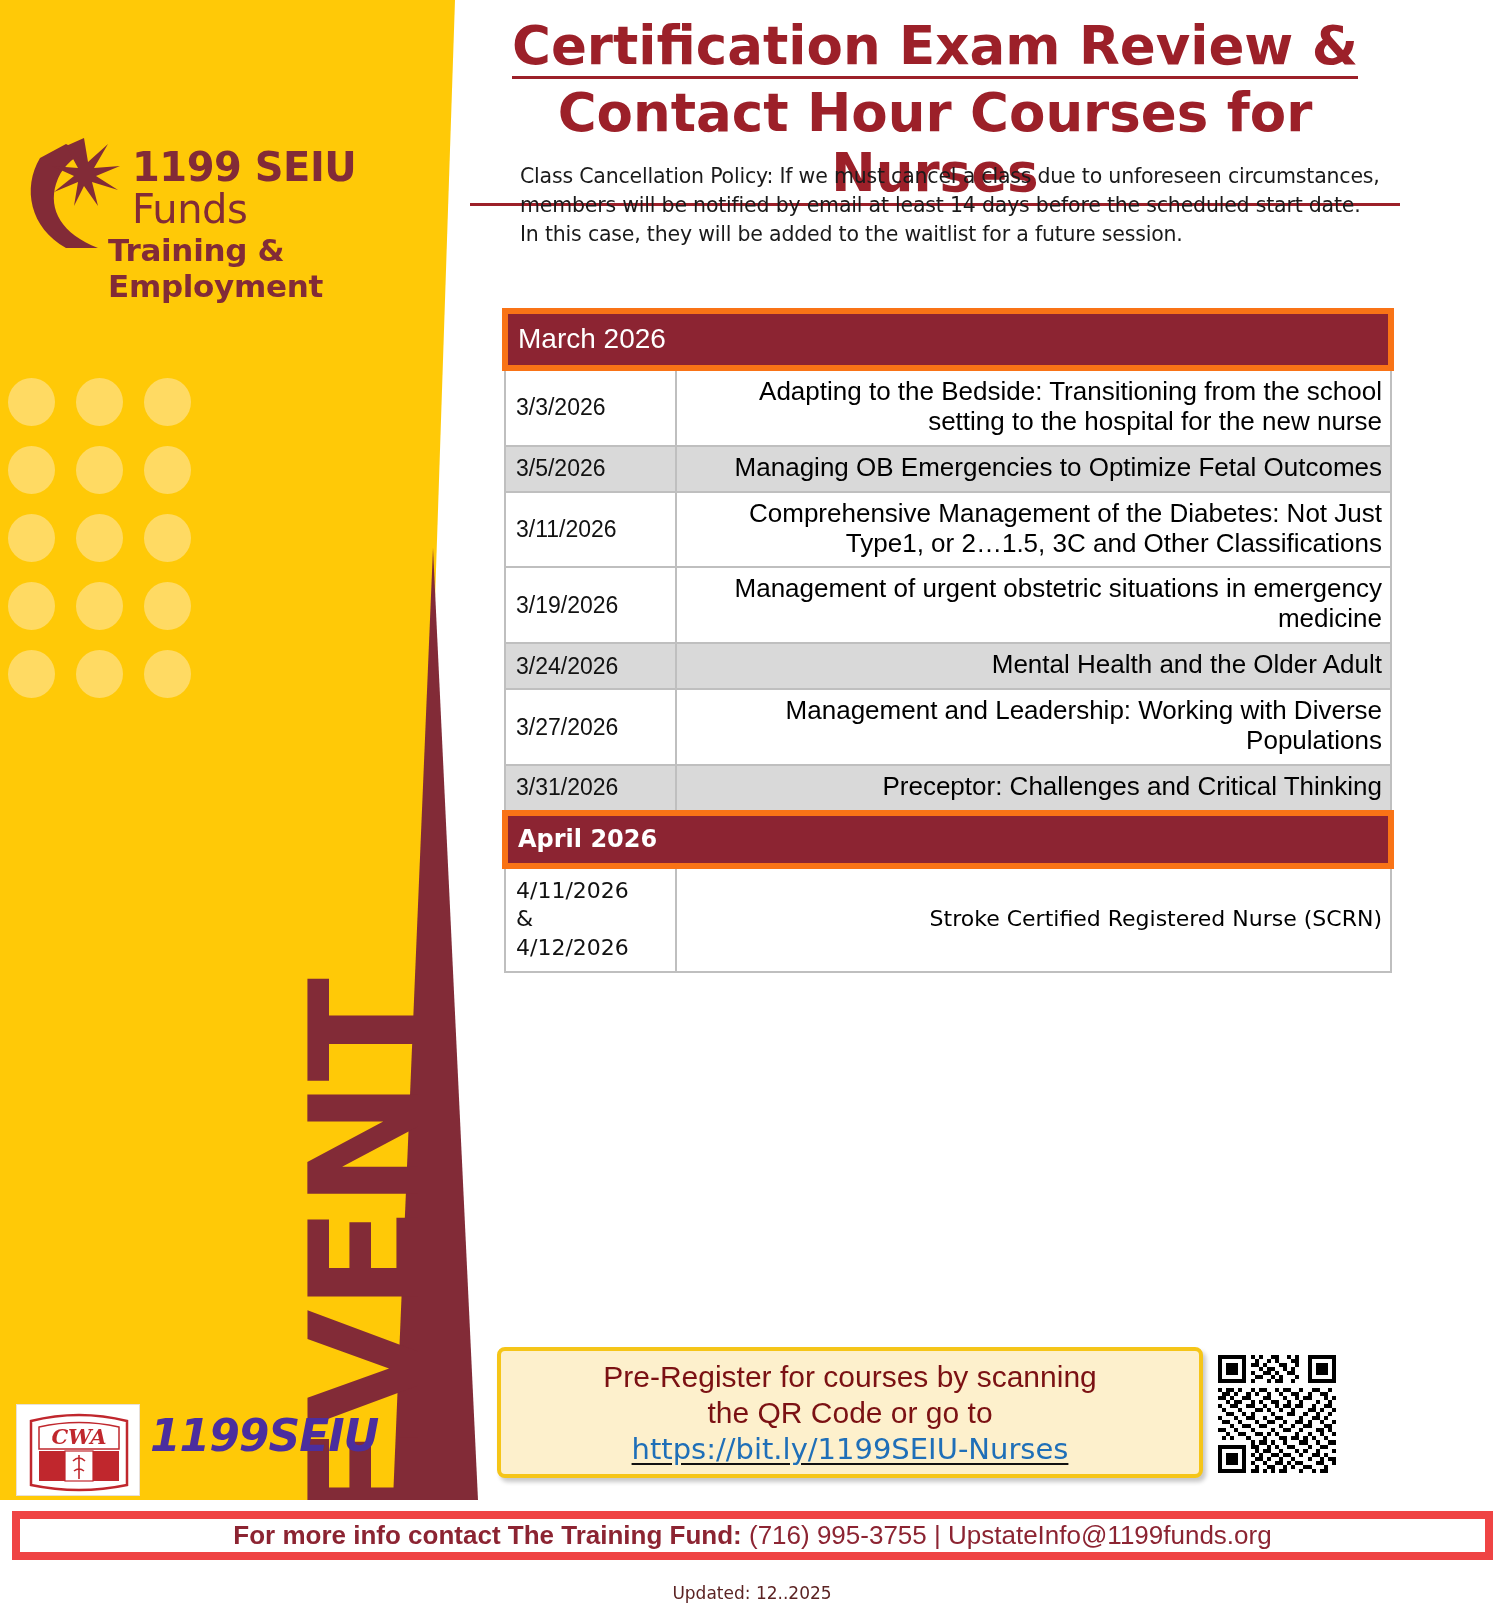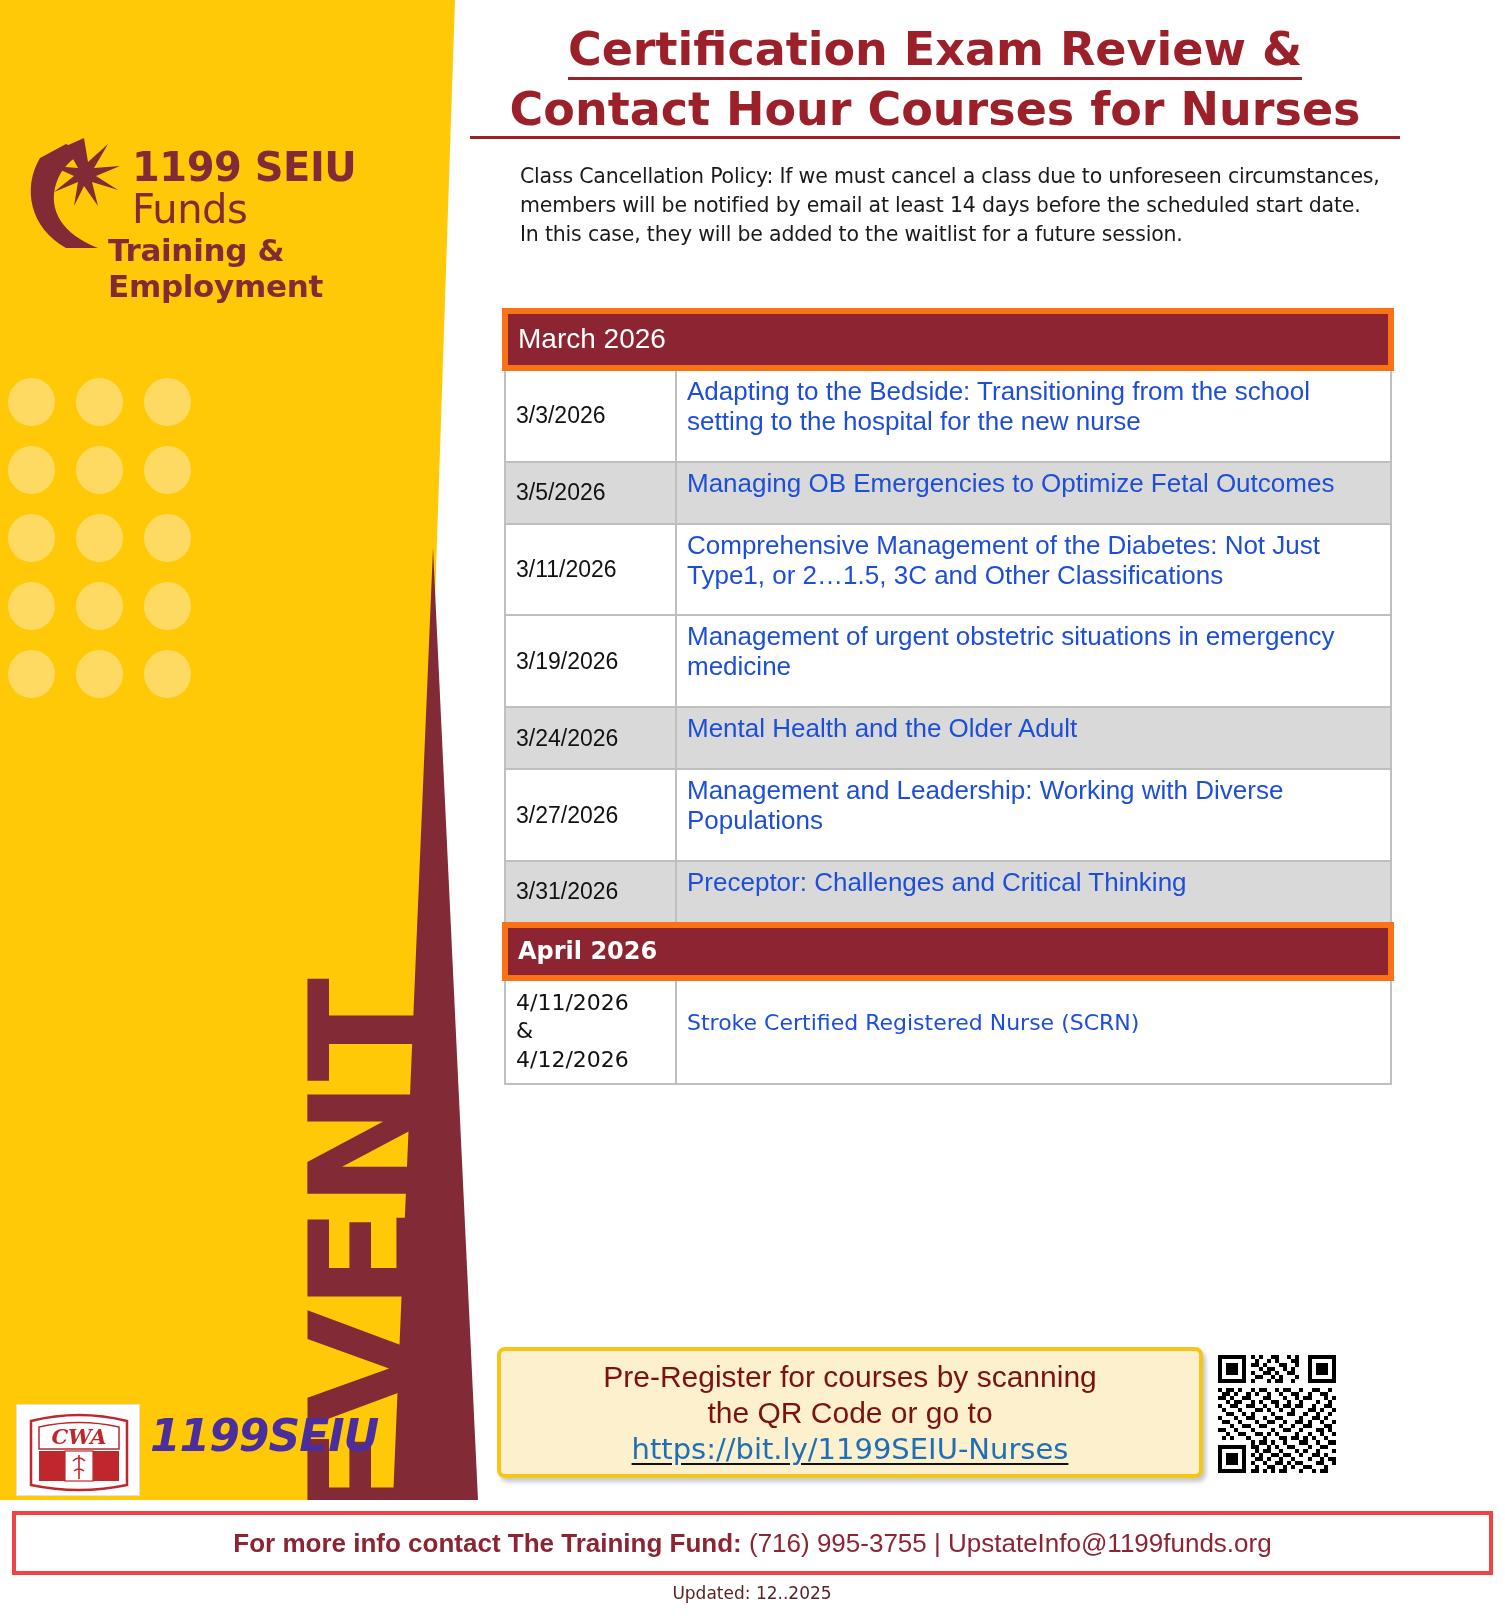--- a/index.html
+++ b/index.html
@@ -96,23 +96,22 @@
     margin-top: 1px;
   }
 
   
   .page-title {
     position: absolute; left: 470px; top: 16px; width: 930px;
     text-align: center;
     color: #9C2029;
     font-family: "DejaVu Sans", sans-serif;
     font-weight: bold;
-    font-size: 46px;
+    font-size: 53px;
     line-height: 1.12;
-    margin-top: 8px;
   }
   .title-line { display: block; border-bottom: 3px solid #9C2029; padding-bottom: 1px; }
   .title-line:first-child { display: inline-block; margin-bottom: 4px; }
 
   .policy-text {
     position: absolute; left: 520px; top: 162px; width: 860px;
     color: #1a1a1a;
     font-family: "DejaVu Sans", sans-serif;
     font-size: 20.5px;
     line-height: 1.42;
@@ -146,24 +145,25 @@
     font-size: 24px; font-weight: bold;
   }
   .col-date { width: 171px; }
   .row-date {
     padding: 8px 4px 8px 10px;
     font-family: "Liberation Sans", sans-serif;
     font-size: 23px; color: #111;
     white-space: nowrap;
   }
   .row-title {
-    padding: 6px 8px 24px 10px;
+    padding: 6px 8px 8px 10px;
     font-family: "Liberation Sans", sans-serif;
-    font-size: 26px; color: #1d4ed8;
+    font-size: 26px; color: #000000;
     line-height: 1.15;
+    text-align: right;
   }
   tr.shade td { background: #D9D9D9; }
   tr.plain td { background: #ffffff; }
   .row-date.alt {
     font-family: "DejaVu Sans", sans-serif;
     font-size: 22px; line-height: 1.3;
   }
   .row-title.alt {
     font-family: "DejaVu Sans", sans-serif;
     font-size: 22px;
@@ -195,23 +195,23 @@
     margin-top: 2px;
   }
   .qr-img {
     position: absolute; left: 1218px; top: 1355px;
     width: 118px; height: 118px;
   }
 
   
   .footer-bar {
     position: absolute; left: 12px; top: 1511px;
-    width: 1481px; height: 64px;
+    width: 1481px; height: 49px;
     background: #ffffff;
-    border: 4px solid #ef4444;
+    border: 8px solid #ef4444;
     display: flex; align-items: center; justify-content: center;
   }
   .footer-text {
     font-family: "Liberation Sans", sans-serif;
     font-size: 26px; color: #8C2432;
     white-space: nowrap;
   }
   .footer-text b { font-weight: bold; }
   .updated {
     position: absolute; left: 0; top: 1583px; width: 1504px;

